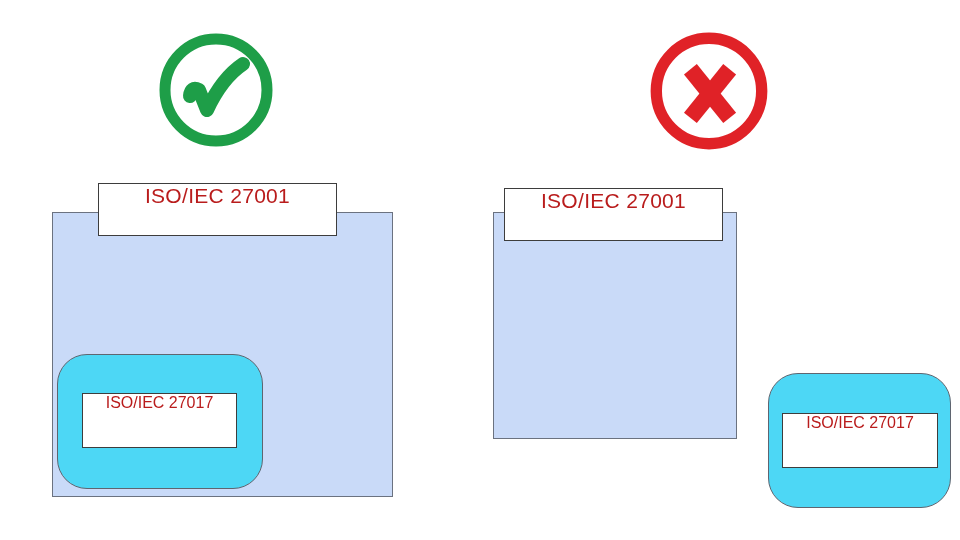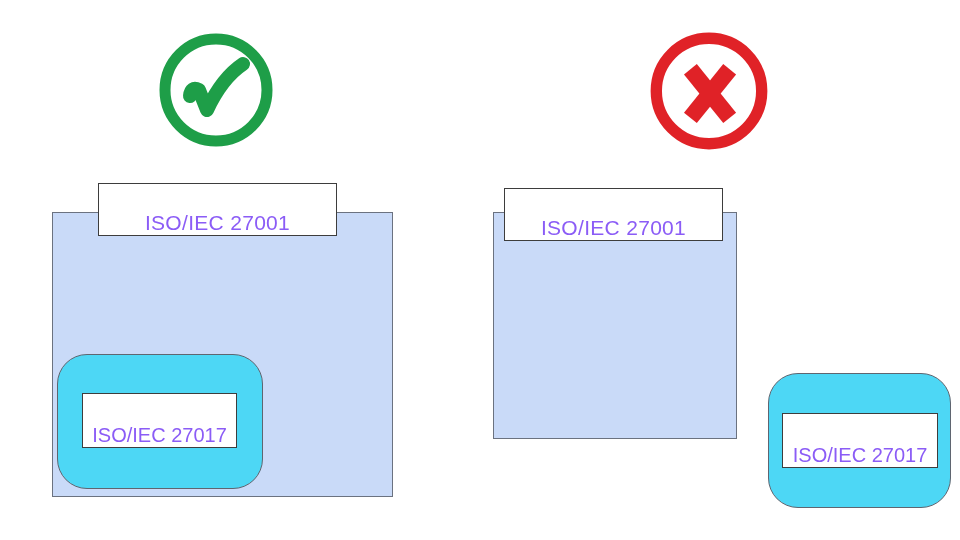--- a/index.html
+++ b/index.html
@@ -32,26 +32,26 @@
     border-radius: 30px;
   }
   .cyan-rect-left  { left: 57px;  top: 354px; width: 206px; height: 135px; }
   .cyan-rect-right { left: 768px; top: 373px; width: 183px; height: 135px; }
 
   
   .label-box {
     background: #ffffff;
     border: 1.6px solid #3d3d3d;
     display: flex;
-    align-items: flex-end;
+    align-items: flex-start;
     justify-content: center;
-    color: #8b5cf6;
+    color: #b91c1c;
   }
   .label-27001 { font-size: 21px; letter-spacing: 0.3px; }
-  .label-27017 { font-size: 20px; }
+  .label-27017 { font-size: 16px; }
 
   .label-27001-left  { left: 98px;  top: 183px; width: 239px; height: 53px; }
   .label-27001-right { left: 504px; top: 188px; width: 219px; height: 53px; }
   .label-27017-left  { left: 82px;  top: 393px; width: 155px; height: 55px; }
   .label-27017-right { left: 782px; top: 413px; width: 156px; height: 55px; }
 
   
   .icon-check { left: 153px; top: 30px;  width: 126px; height: 120px; }
   .icon-cross { left: 644px; top: 29px;  width: 130px; height: 124px; }
 </style>

